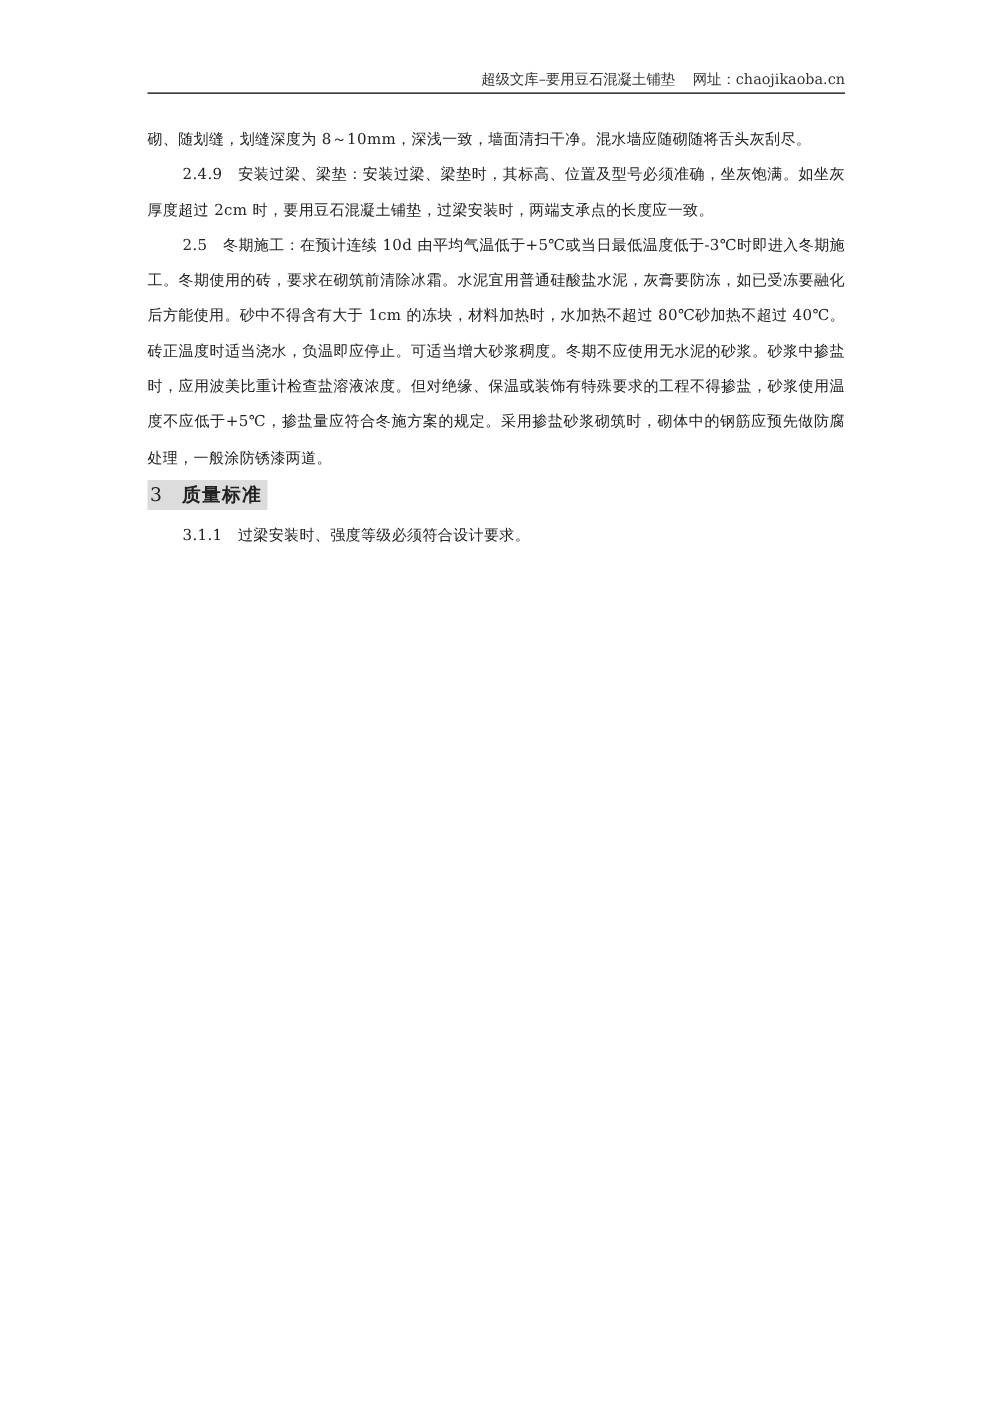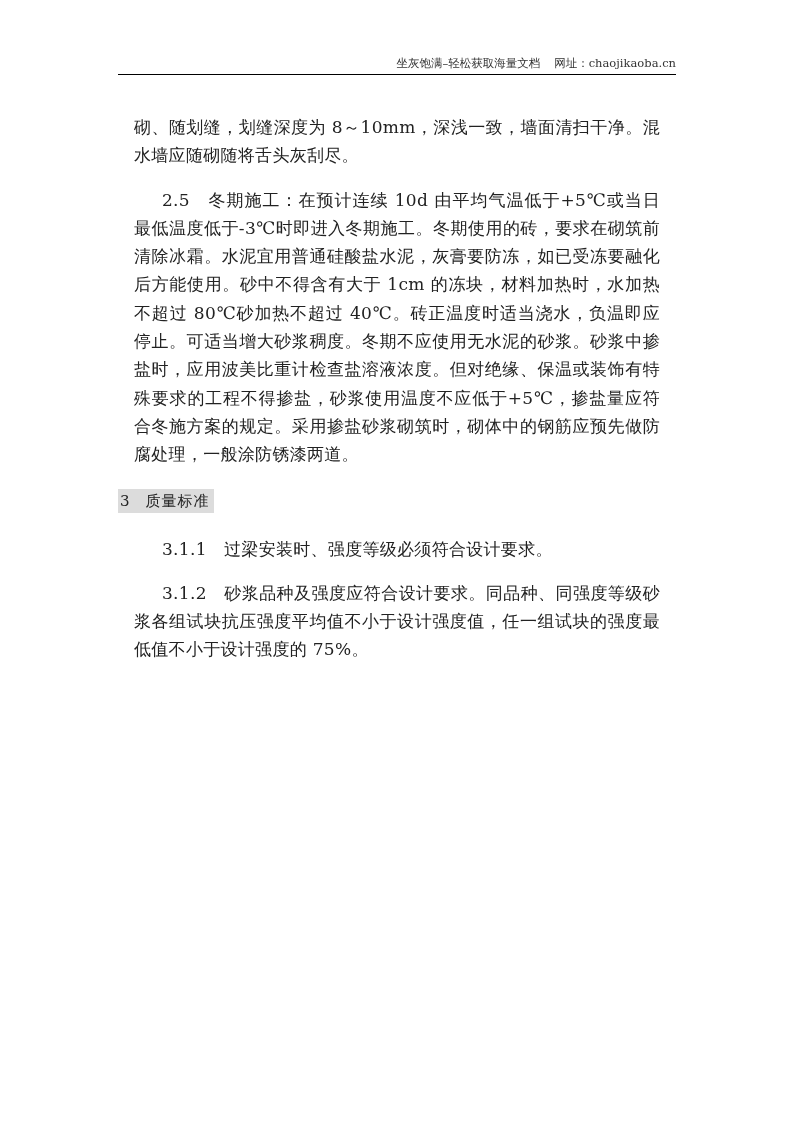--- a/index.html
+++ b/index.html
@@ -3,40 +3,40 @@
 <meta charset="utf-8">
 <style>
   html, body { margin: 0; padding: 0; background: #ffffff; }
   body { width: 793px; height: 1122px; position: relative; overflow: hidden;
          font-family: "DejaVu Serif", serif; color: #222; }
   .header { position: absolute; left: 118px; top: 56px; width: 558px; height: 18px;
             border-bottom: 1px solid #000; }
   .header-text { position: absolute; right: 0; top: 0; font-size: 11.5px; color: #333; white-space: nowrap; }
   .header-text .gap { display: inline-block; width: 14px; }
   .content { position: absolute; left: 118px; top: 97px; width: 558px; }
-  .p { font-size: 17px; line-height: 28.3px; text-align: justify; text-align-last: left;
-       margin: 16px; letter-spacing: 0.3px; }
+  .p { font-size: 12px; line-height: 28.3px; text-align: justify; text-align-last: left;
+       margin: 0; letter-spacing: 0.3px; }
   .indent { text-indent: 28px; }
   .heading { display: inline-block; background: #dcdcdc; font-size: 15px; line-height: 24px;
              padding: 0 4px 0 2px; margin: 4px 0 6px 0; }
   .heading .num { font-family: "DejaVu Serif", serif; font-weight: normal; margin-right: 16px; }
-  .heading .t { font-family: "DejaVu Sans", sans-serif; font-weight: normal; letter-spacing: 1px; text-align: center; }
+  .heading .t { font-family: "DejaVu Sans", sans-serif; font-weight: bold; letter-spacing: 1px; text-align: center; }
 </style>
 </head>
 <body>
 
 <div class="header">
   <div class="header-text">
-    <span>坐灰饱满–轻松获取海量文档</span><span class="gap"></span><span>网址：</span><span>chaojikaoba.cn</span>
+    <span>超级文库–要用豆石混凝土铺垫</span><span class="gap"></span><span>网址：</span><span>chaojikaoba.cn</span>
   </div>
 </div>
 
 <div class="content">
   <p class="p">砌、随划缝，划缝深度为 8～10mm，深浅一致，墙面清扫干净。混水墙应随砌随将舌头灰刮尽。</p>
+  <p class="p indent">2.4.9　安装过梁、梁垫：安装过梁、梁垫时，其标高、位置及型号必须准确，坐灰饱满。如坐灰厚度超过 2cm 时，要用豆石混凝土铺垫，过梁安装时，两端支承点的长度应一致。</p>
   <p class="p indent">2.5　冬期施工：在预计连续 10d 由平均气温低于+5℃或当日最低温度低于-3℃时即进入冬期施工。冬期使用的砖，要求在砌筑前清除冰霜。水泥宜用普通硅酸盐水泥，灰膏要防冻，如已受冻要融化后方能使用。砂中不得含有大于 1cm 的冻块，材料加热时，水加热不超过 80℃砂加热不超过 40℃。砖正温度时适当浇水，负温即应停止。可适当增大砂浆稠度。冬期不应使用无水泥的砂浆。砂浆中掺盐时，应用波美比重计检查盐溶液浓度。但对绝缘、保温或装饰有特殊要求的工程不得掺盐，砂浆使用温度不应低于+5℃，掺盐量应符合冬施方案的规定。采用掺盐砂浆砌筑时，砌体中的钢筋应预先做防腐处理，一般涂防锈漆两道。</p>
 
   <div class="heading">
     <span class="num">3</span><span class="t">质量标准</span>
   </div>
 
   <p class="p indent">3.1.1　过梁安装时、强度等级必须符合设计要求。</p>
-  <p class="p indent">3.1.2　砂浆品种及强度应符合设计要求。同品种、同强度等级砂浆各组试块抗压强度平均值不小于设计强度值，任一组试块的强度最低值不小于设计强度的 75%。</p>
 </div>
 
 </body></html>

